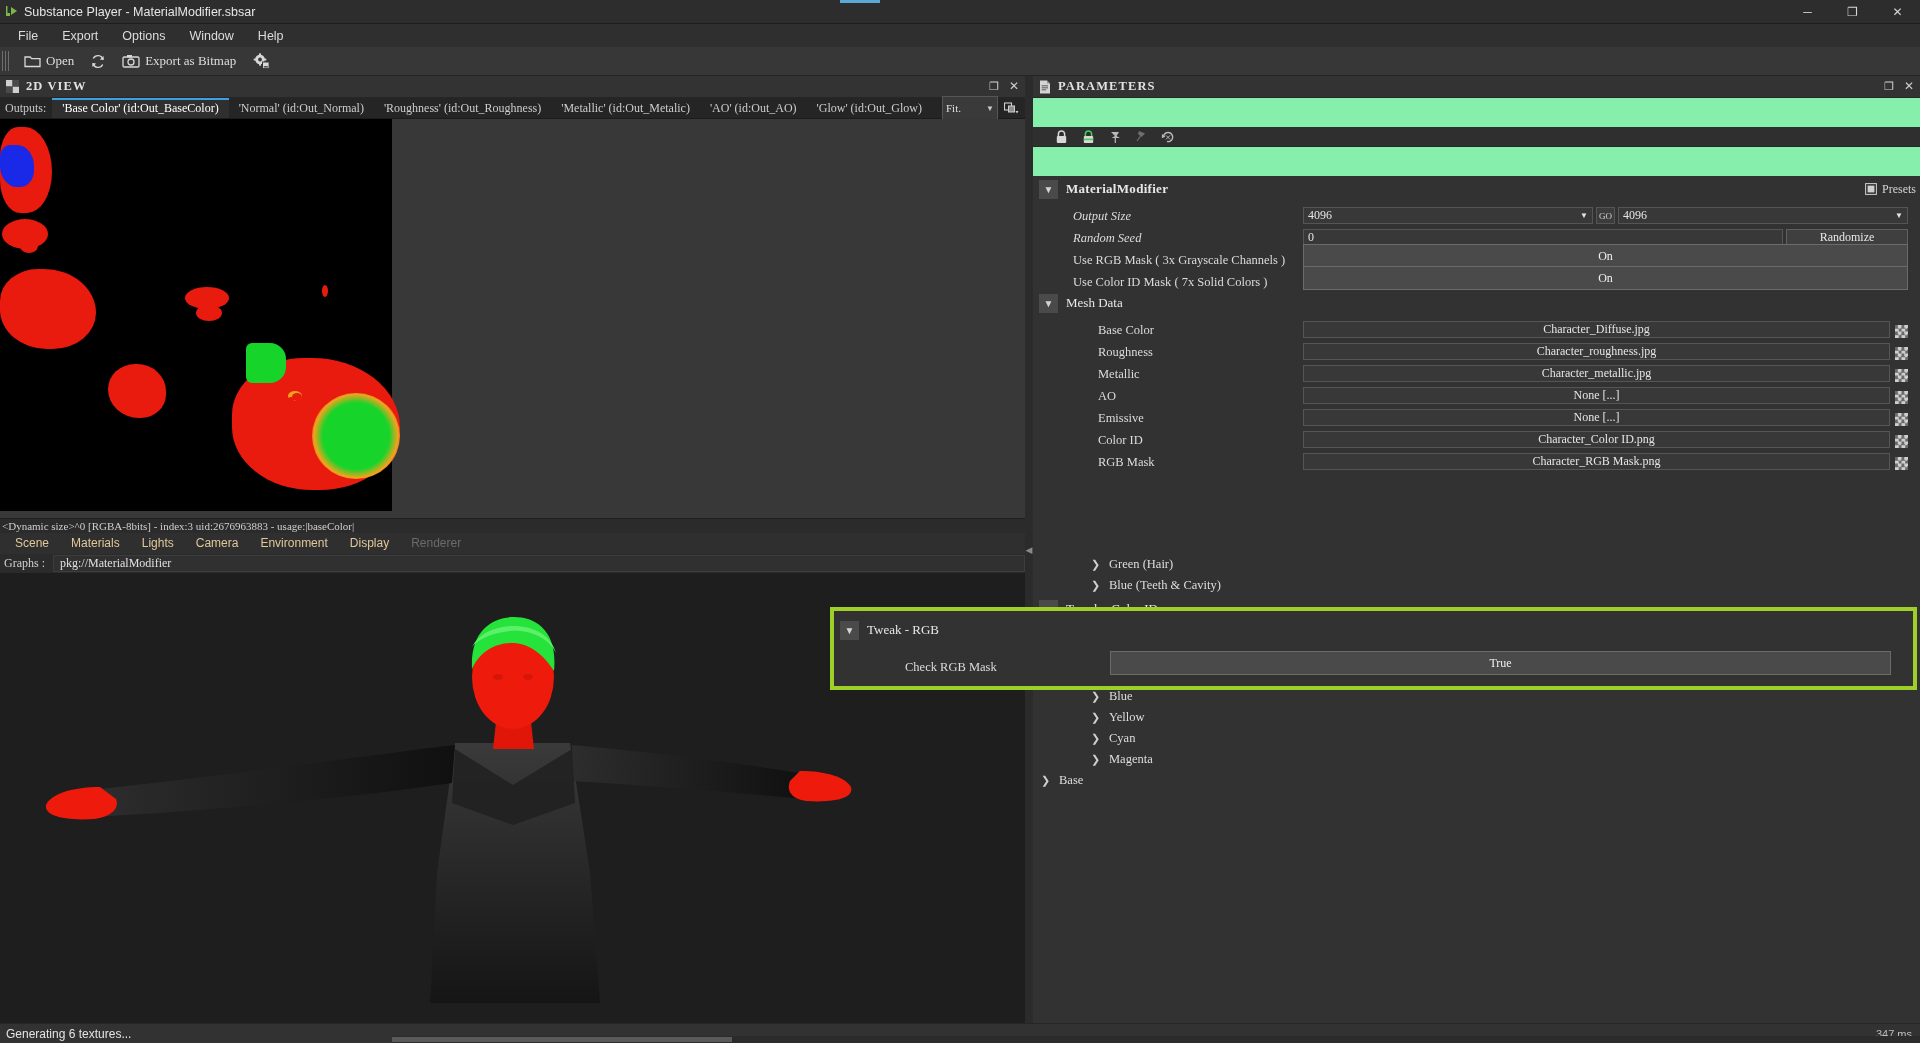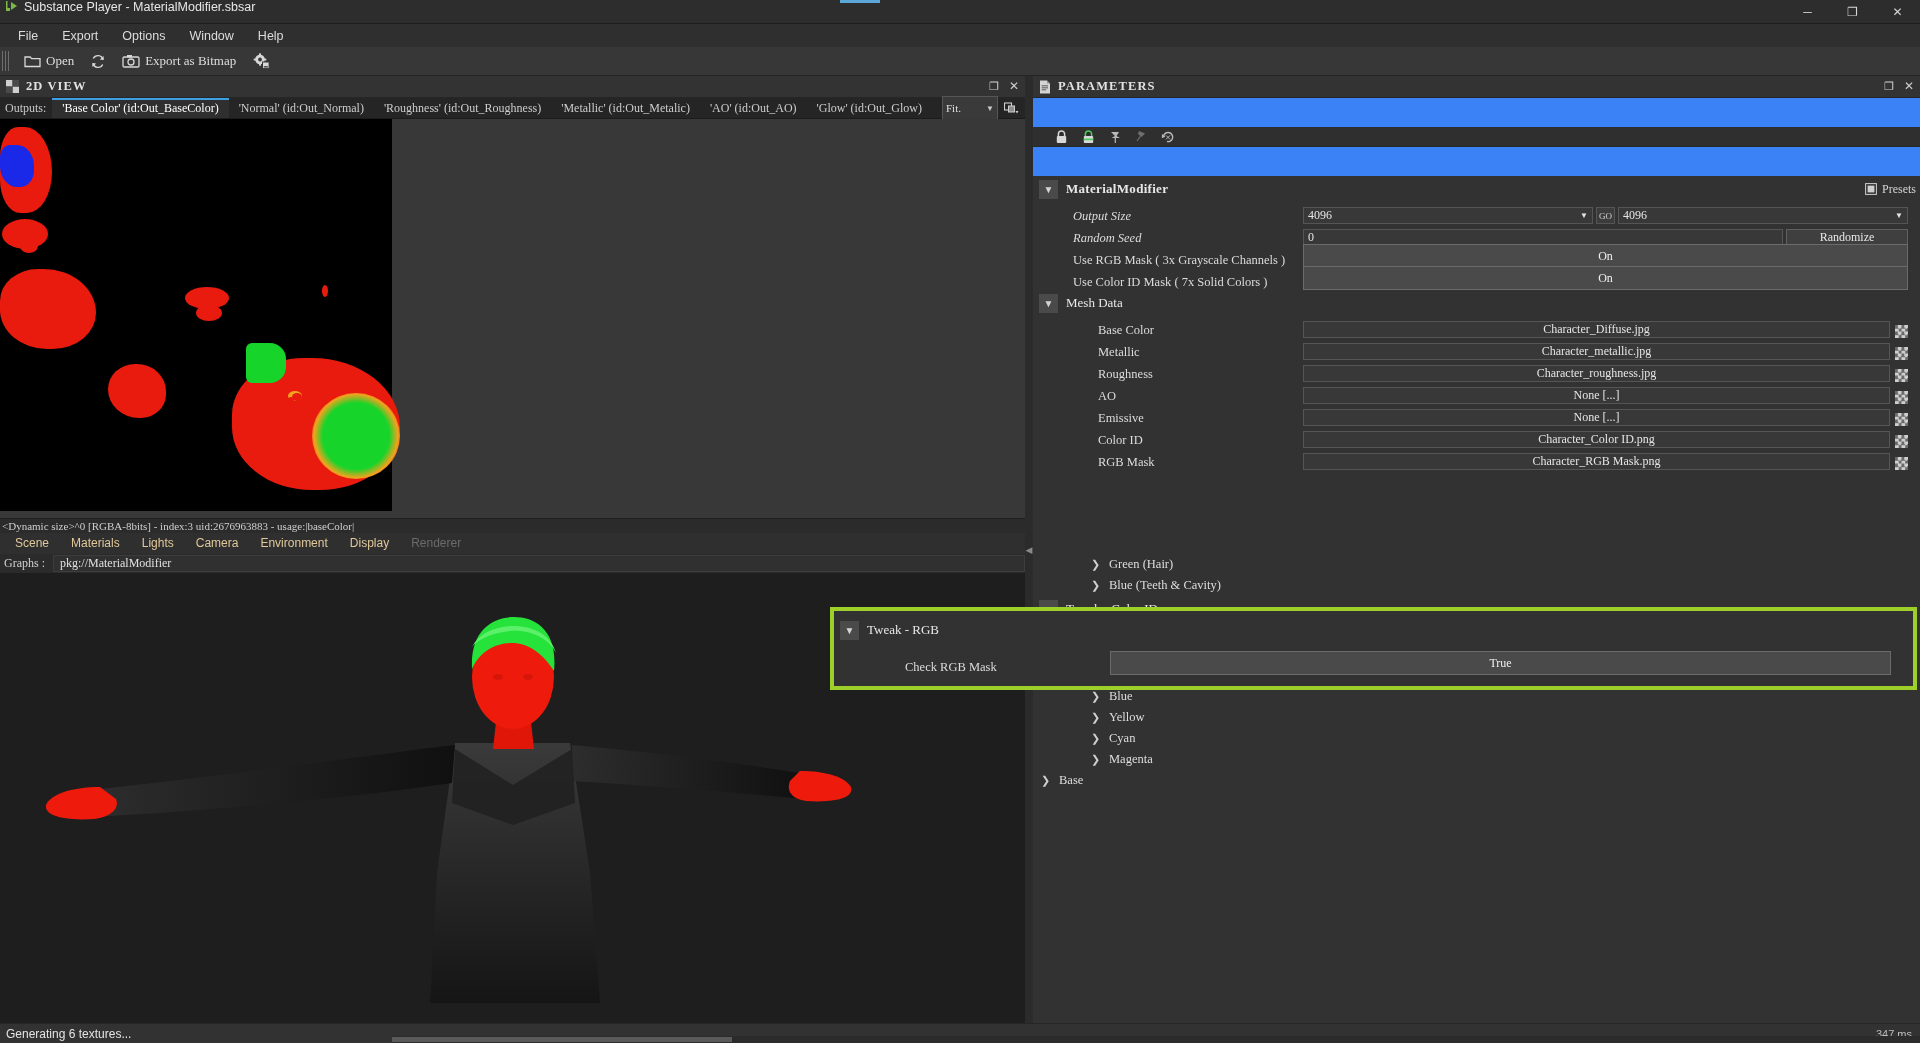--- a/index.html
+++ b/index.html
@@ -7,21 +7,21 @@
     width: 1920px; height: 1043px;
     background: #2b2b2b;
     font-family: "Liberation Serif", serif;
     color: #d8d8d8;
     overflow: hidden;
   }
   .app { position: relative; width: 1920px; height: 1043px; display: flex; flex-direction: column; }
 
   
   .titlebar {
-    height: 29px; background: #2d2d2d; display: flex; 
+    height: 29px; background: #2d2d2d; display: flex; align-items: center;
     border-bottom: 1px solid #1d1d1d; flex: 0 0 23px;
   }
   .titlebar .tb-icon { width: 24px; text-align: center; color: #7ab648; font-size: 12px; line-height: 1; }
   .titlebar .tb-title { font-family: "Liberation Sans", sans-serif; font-size: 12.5px; color: #e6e6e6; }
   .tb-accent { position: absolute; left: 840px; top: 0; width: 40px; height: 3px; background: #5ba7d8; }
   .winbtns { margin-left: auto; display: flex; height: 23px; }
   .winbtn { width: 45px; height: 23px; display: flex; align-items: center; justify-content: center;
             color: #d6d6d6; font-family: "Liberation Sans", sans-serif; font-size: 12px; }
 
   
@@ -37,21 +37,21 @@
           background: repeating-linear-gradient(to right,#6d6d6d 0,#6d6d6d 1px,transparent 1px,transparent 3px); }
   .tbtn { display: flex; align-items: center; gap: 5px; padding: 2px 8px; height: 25px;
           font-family: "Liberation Serif", serif; font-size: 13px; color: #dedede; }
   .tbtn svg { display: block; }
 
   
   .main { flex: 1 1 auto; display: flex; min-height: 0; position: relative; }
   .left-col { width: 1025px; display: flex; flex-direction: column; min-width: 0; background: #fdba74; }
   .splitter-v { width: 8px; background: #2b2b2b; display: flex; align-items: center;
                 justify-content: center; color: #8a8a8a; font-size: 9px; }
-  .right-col { flex: 1 1 auto; display: flex; flex-direction: column; min-width: 0; background: #3b82f6; gap: 29px; }
+  .right-col { flex: 1 1 auto; display: flex; flex-direction: column; min-width: 0; background: #86efac; gap: 29px; }
 
   
   .panel-head { height: 22px; background: #333333; display: flex; align-items: center;
                 padding: 0 6px; gap: 7px; border-bottom: 1px solid #262626; flex: 0 0 22px; }
   .panel-head .ph-title { font-family: "Liberation Serif", serif; font-size: 12.5px;
                           font-weight: bold; letter-spacing: 1.1px; color: #e2e2e2; }
   .panel-head .ph-right { margin-left: auto; display: flex; gap: 10px; align-items: center; color: #cfcfcf; }
   .ico { display: inline-flex; align-items: center; justify-content: center; }
 
   
@@ -441,27 +441,27 @@
           <span class="grp-caret">▼</span>
           <span class="grp-title sub">Mesh Data</span>
         </div>
 
         <div class="row">
           <span class="lbl i2">Base Color</span>
           <span class="ctl center">Character_Diffuse.jpg</span>
           <span class="file-ico"></span>
         </div>
         <div class="row">
+          <span class="lbl i2">Roughness</span>
+          <span class="ctl center">Character_roughness.jpg</span>
+          <span class="file-ico"></span>
+        </div>
+        <div class="row">
           <span class="lbl i2">Metallic</span>
           <span class="ctl center">Character_metallic.jpg</span>
-          <span class="file-ico"></span>
-        </div>
-        <div class="row">
-          <span class="lbl i2">Roughness</span>
-          <span class="ctl center">Character_roughness.jpg</span>
           <span class="file-ico"></span>
         </div>
         <div class="row">
           <span class="lbl i2">AO</span>
           <span class="ctl center">None [...]</span>
           <span class="file-ico"></span>
         </div>
         <div class="row">
           <span class="lbl i2">Emissive</span>
           <span class="ctl center">None [...]</span>

